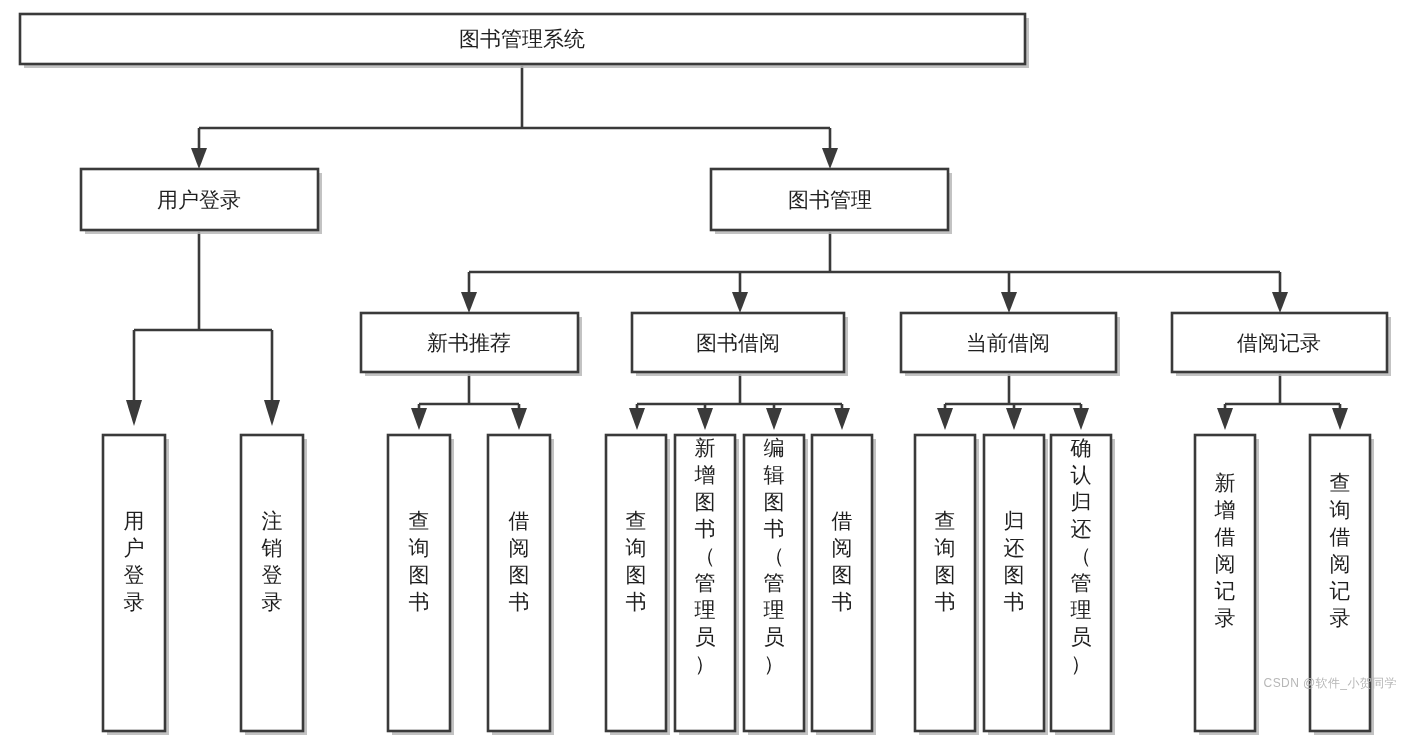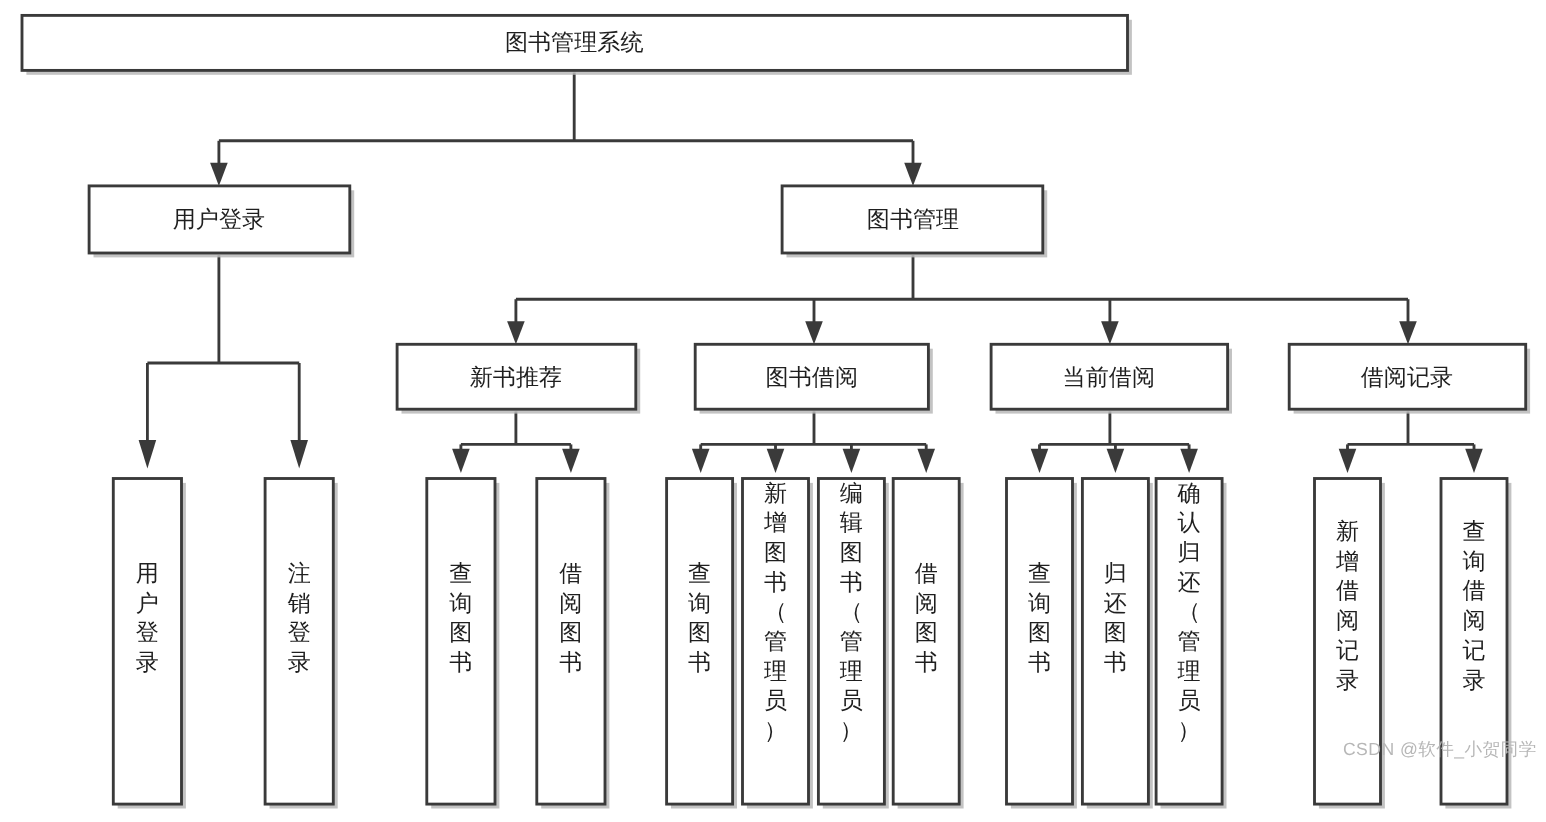--- a/index.html
+++ b/index.html
@@ -56,21 +56,21 @@
     font-family: "Liberation Sans", sans-serif;
     font-size: 21px;
     fill: #1f1f1f;
     text-anchor: middle;
   }
   .watermark {
     position: absolute;
     right: 8px;
     bottom: 4px;
     font-family: "Liberation Sans", sans-serif;
-    font-size: 16px;
+    font-size: 12px;
     color: #b7b7b7;
     letter-spacing: 0.4px;
     user-select: none;
     white-space: nowrap;
   }
 </style>
 </head>
 <body>
 
 <div id="diagram-root">

